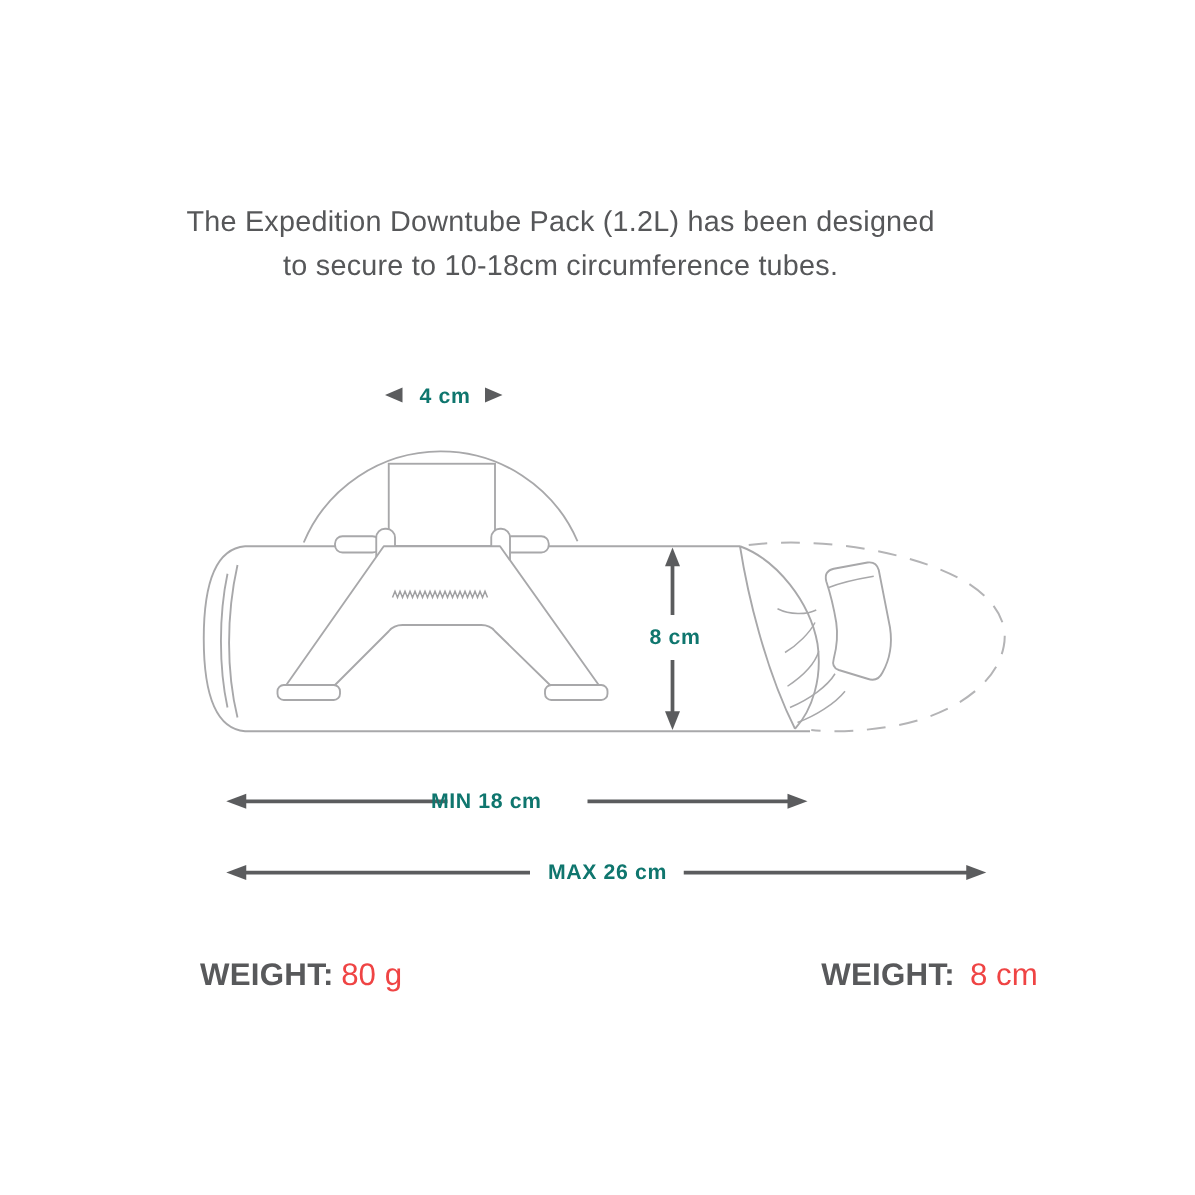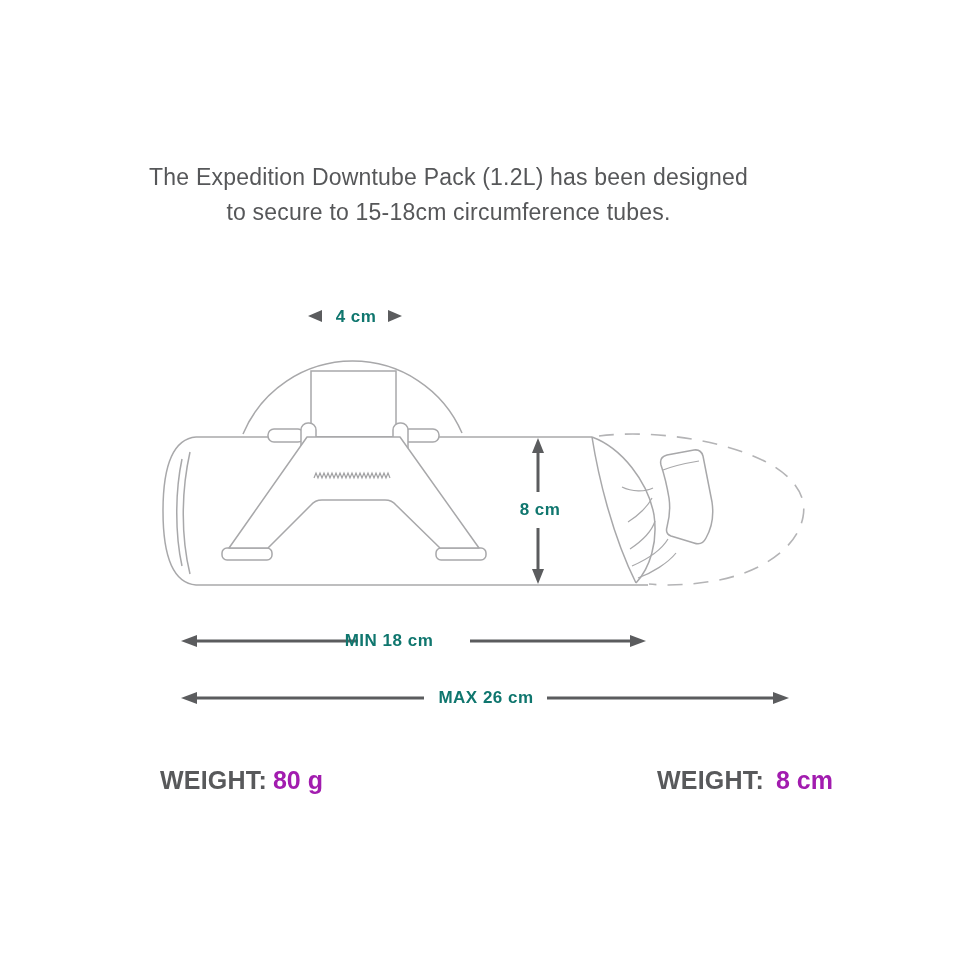--- a/index.html
+++ b/index.html
@@ -43,33 +43,33 @@
     white-space: nowrap;
   }
   .specs-row .spec {
     position: absolute;
     top: 766px;
     font-size: 25px;
     white-space: nowrap;
     color: #58595b;
   }
   .spec .spec-label { font-weight: bold; letter-spacing: 0.2px; }
-  .spec .spec-value { font-weight: bold; margin-left: 6px; color: #a21caf; }
+  .spec .spec-value { font-weight: normal; margin-left: 6px; color: #ef4444; }
   .spec-weight { left: 160px; }
   .spec-width  { left: 657px; }
   .spec-width .spec-value { margin-left: 12px; }
 </style>
 </head>
 <body>
 
 <div class="canvas">
 
   <div class="heading">
     <div>The Expedition Downtube Pack (1.2L) has been designed</div>
-    <div>to secure to 15-18cm circumference tubes.</div>
+    <div>to secure to 10-18cm circumference tubes.</div>
   </div>
 
   <svg class="diagram-svg" width="956" height="956" viewBox="0 0 956 956">
 
     <g fill="none" stroke="#b4b4b6" stroke-width="1.6" stroke-dasharray="15 11">
       <path d="M 599 436 C 655 429 733 441 775 467 C 801 484 806 502 803 517 C 797 549 760 572 719 580 C 693 585 668 586 649 584"></path>
     </g>
 
     <g fill="none" stroke="#a8a8aa" stroke-width="1.5">
       <path d="M 243 434 A 119 119 0 0 1 462 433"></path>

